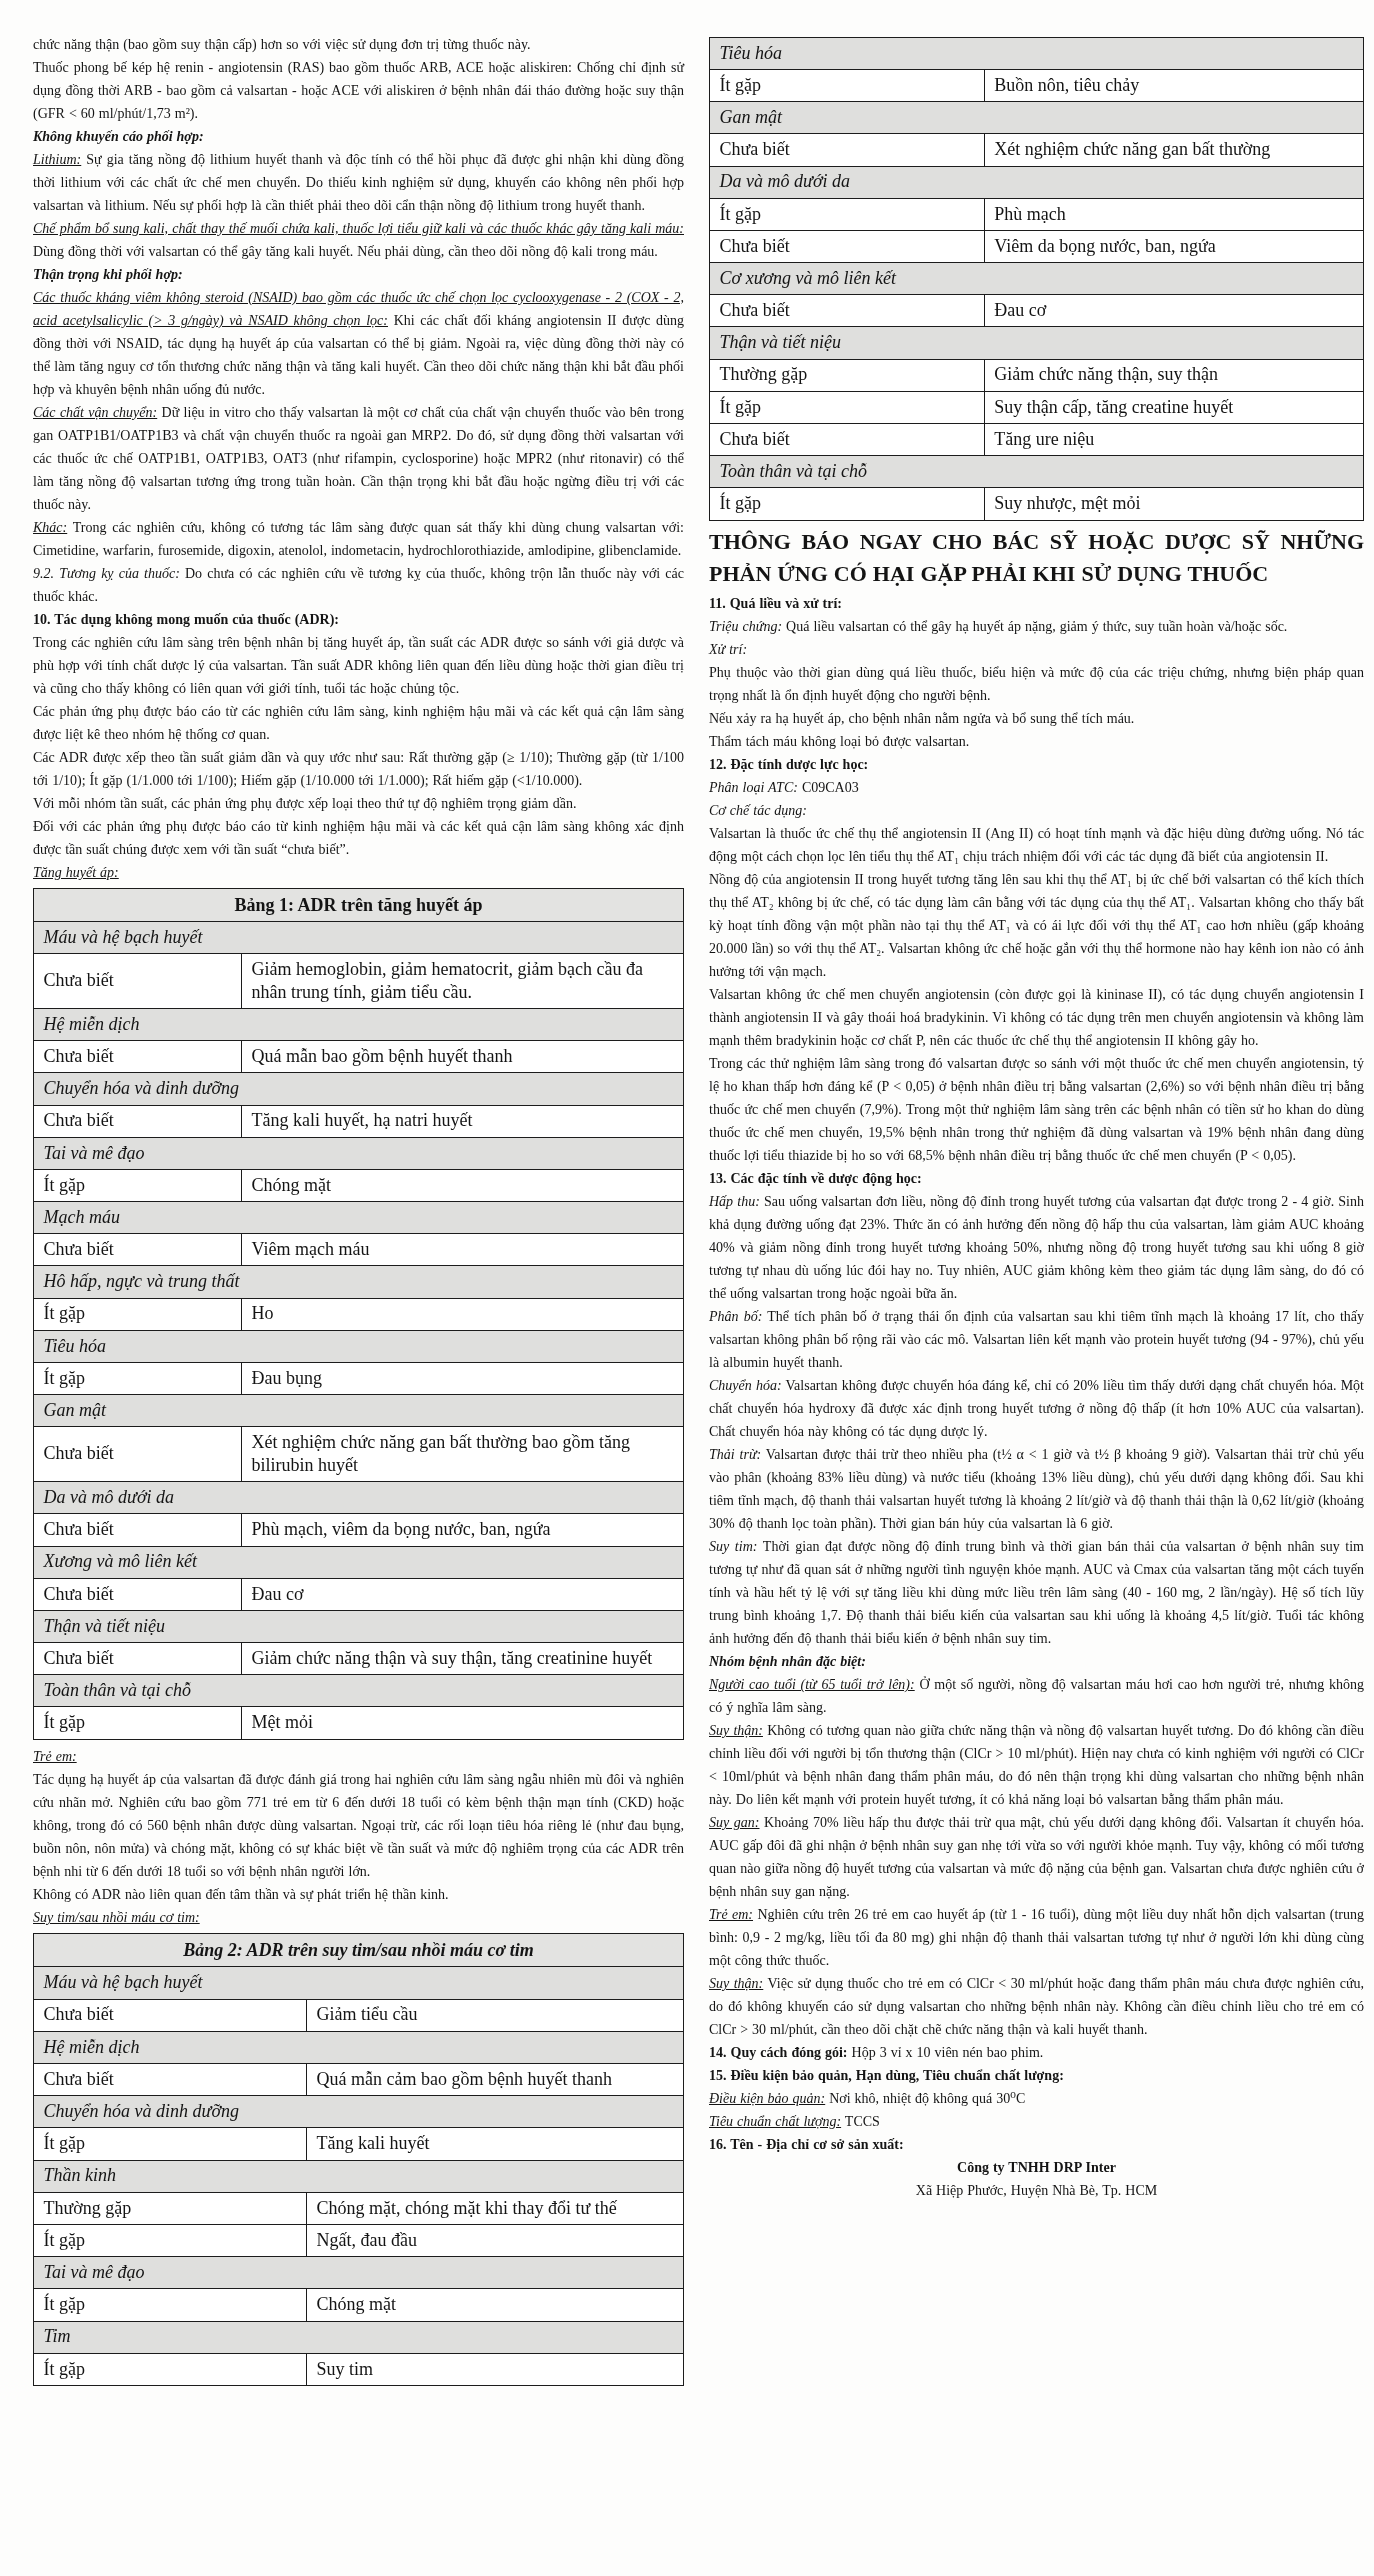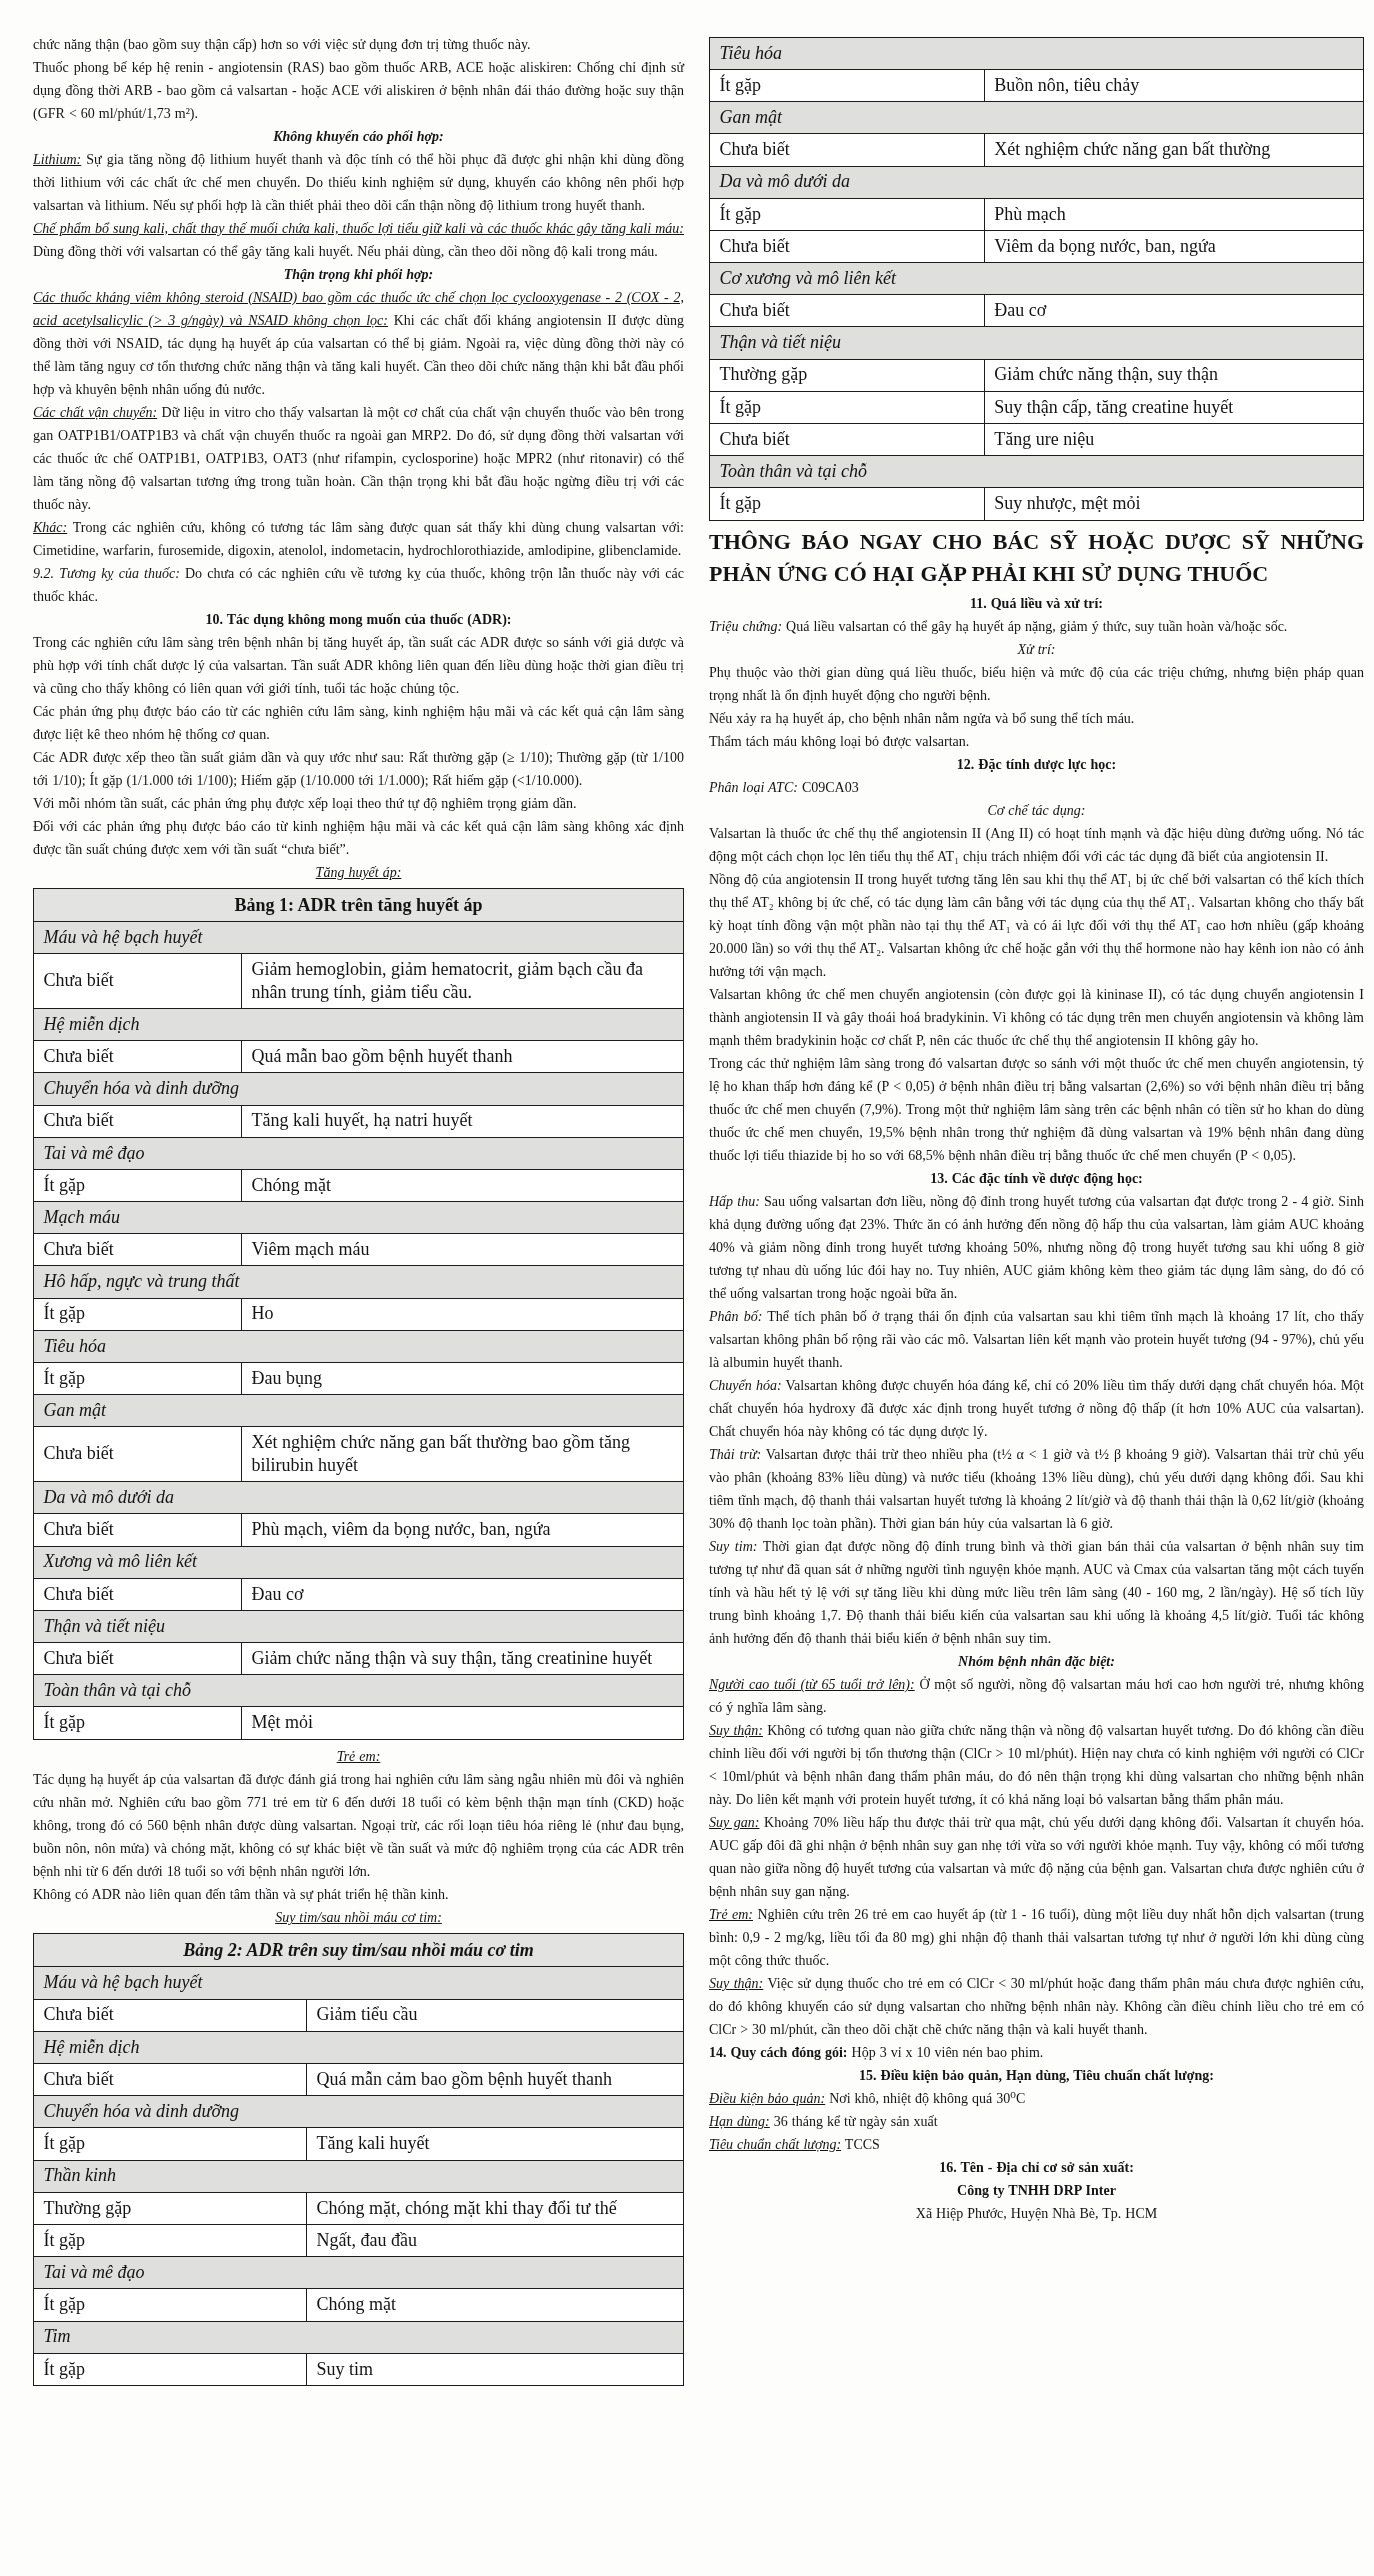--- a/index.html
+++ b/index.html
@@ -5,21 +5,21 @@
   html,body{margin:0;padding:0;background:#ffffff;}
   .page{position:relative;width:1375px;height:2576px;box-sizing:border-box;
         background:#fdfdfc;color:#141414;overflow:hidden;
         font-family:"Liberation Serif","DejaVu Serif",serif;
         padding:33px 11.5px 9.6px 33px;}
   .cols{display:flex;gap:25px;align-items:flex-start;}
   .col-left{width:651px;flex:none;}
   .col-right{width:655px;flex:none;}
   .blk{margin:0;font-size:14px;line-height:23px;text-align:justify;
        text-justify:inter-word;word-spacing:0.5px;}
-  .hd{text-align:center;}
+  .hd{text-align:left;}
   .b{font-weight:bold;}
   .i{font-style:italic;}
   .bi{font-weight:bold;font-style:italic;}
   .iu{font-style:italic;text-decoration:underline;}
   .lead.b{font-weight:bold;}
   .lead.i{font-style:italic;}
   .lead.bi{font-weight:normal;font-style:italic;}
   .lead.iu{font-style:italic;text-decoration:underline;}
   .center{text-align:center;}
   .notice{font-size:22px;line-height:32px;font-weight:bold;
@@ -298,21 +298,20 @@
         <p class="blk"><span class="lead bi">Suy tim:</span> <span>Thời gian đạt được nồng độ đỉnh trung bình và thời gian bán thải của valsartan ở bệnh nhân suy tim tương tự như đã quan sát ở những người tình nguyện khỏe mạnh. AUC và Cmax của valsartan tăng một cách tuyến tính và hầu hết tỷ lệ với sự tăng liều khi dùng mức liều trên lâm sàng (40 - 160 mg, 2 lần/ngày). Hệ số tích lũy trung bình khoảng 1,7. Độ thanh thải biểu kiến của valsartan sau khi uống là khoảng 4,5 lít/giờ. Tuổi tác không ảnh hưởng đến độ thanh thải biểu kiến ở bệnh nhân suy tim.</span></p>
         <p class="blk hd bi">Nhóm bệnh nhân đặc biệt:</p>
         <p class="blk"><span class="lead iu">Người cao tuổi (từ 65 tuổi trở lên):</span> <span>Ở một số người, nồng độ valsartan máu hơi cao hơn người trẻ, nhưng không có ý nghĩa lâm sàng.</span></p>
         <p class="blk"><span class="lead iu">Suy thận:</span> <span>Không có tương quan nào giữa chức năng thận và nồng độ valsartan huyết tương. Do đó không cần điều chỉnh liều đối với người bị tổn thương thận (ClCr &gt; 10 ml/phút). Hiện nay chưa có kinh nghiệm với người có ClCr &lt; 10ml/phút và bệnh nhân đang thẩm phân máu, do đó nên thận trọng khi dùng valsartan cho những bệnh nhân này. Do liên kết mạnh với protein huyết tương, ít có khả năng loại bỏ valsartan bằng thẩm phân máu.</span></p>
         <p class="blk"><span class="lead iu">Suy gan:</span> <span>Khoảng 70% liều hấp thu được thải trừ qua mật, chủ yếu dưới dạng không đổi. Valsartan ít chuyển hóa. AUC gấp đôi đã ghi nhận ở bệnh nhân suy gan nhẹ tới vừa so với người khỏe mạnh. Tuy vậy, không có mối tương quan nào giữa nồng độ huyết tương của valsartan và mức độ nặng của bệnh gan. Valsartan chưa được nghiên cứu ở bệnh nhân suy gan nặng.</span></p>
         <p class="blk"><span class="lead iu">Trẻ em:</span> <span>Nghiên cứu trên 26 trẻ em cao huyết áp (từ 1 - 16 tuổi), dùng một liều duy nhất hỗn dịch valsartan (trung bình: 0,9 - 2 mg/kg, liều tối đa 80 mg) ghi nhận độ thanh thải valsartan tương tự như ở người lớn khi dùng cùng một công thức thuốc.</span></p>
         <p class="blk"><span class="lead iu">Suy thận:</span> <span>Việc sử dụng thuốc cho trẻ em có ClCr &lt; 30 ml/phút hoặc đang thẩm phân máu chưa được nghiên cứu, do đó không khuyến cáo sử dụng valsartan cho những bệnh nhân này. Không cần điều chỉnh liều cho trẻ em có ClCr &gt; 30 ml/phút, cần theo dõi chặt chẽ chức năng thận và kali huyết thanh.</span></p>
         <p class="blk"><span class="lead b">14. Quy cách đóng gói:</span> <span>Hộp 3 vỉ x 10 viên nén bao phim.</span></p>
         <p class="blk hd b">15. Điều kiện bảo quản, Hạn dùng, Tiêu chuẩn chất lượng:</p>
         <p class="blk"><span class="lead iu">Điều kiện bảo quản:</span> <span>Nơi khô, nhiệt độ không quá 30⁰C</span></p>
-        <p class="blk"><span class="lead iu">Hạn dùng:</span> <span>36 tháng kể từ ngày sản xuất</span></p>
         <p class="blk"><span class="lead iu">Tiêu chuẩn chất lượng:</span> <span>TCCS</span></p>
         <p class="blk hd b">16. Tên - Địa chỉ cơ sở sản xuất:</p>
         <p class="blk center b">Công ty TNHH DRP Inter</p>
         <p class="blk center">Xã Hiệp Phước, Huyện Nhà Bè, Tp. HCM</p>
       </div>
   </div>
 </div>
 
 
 </body></html>

